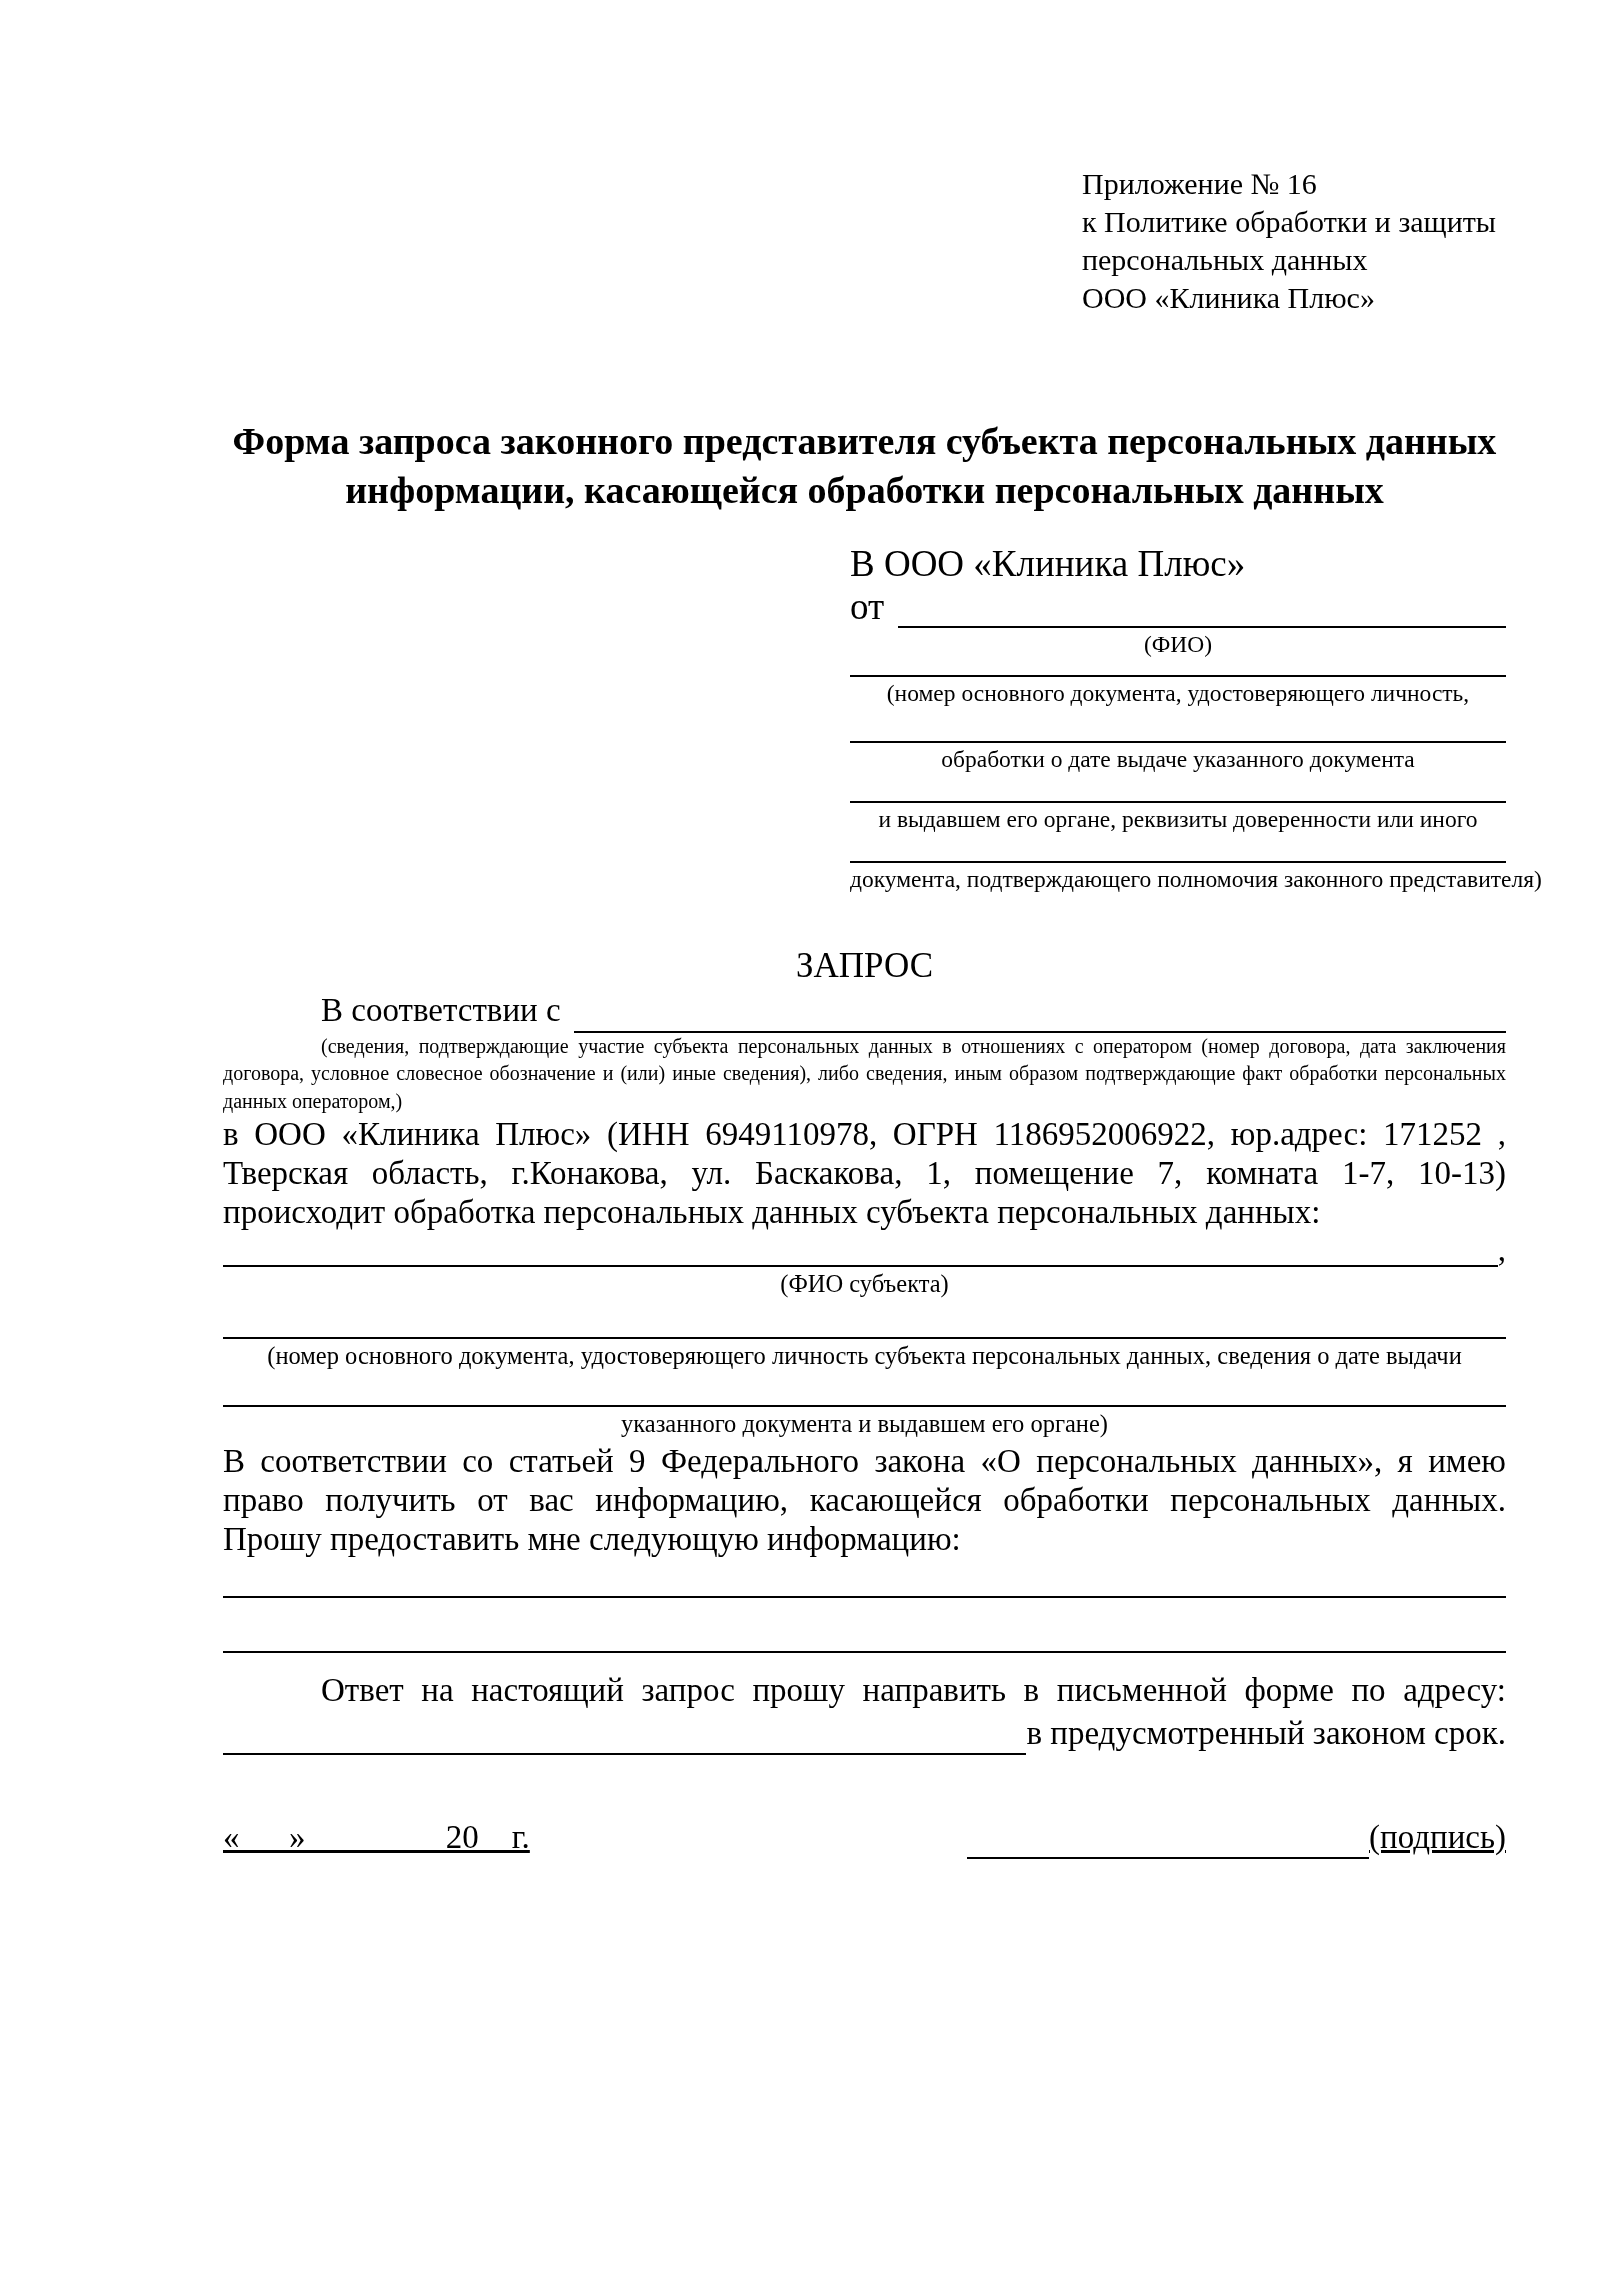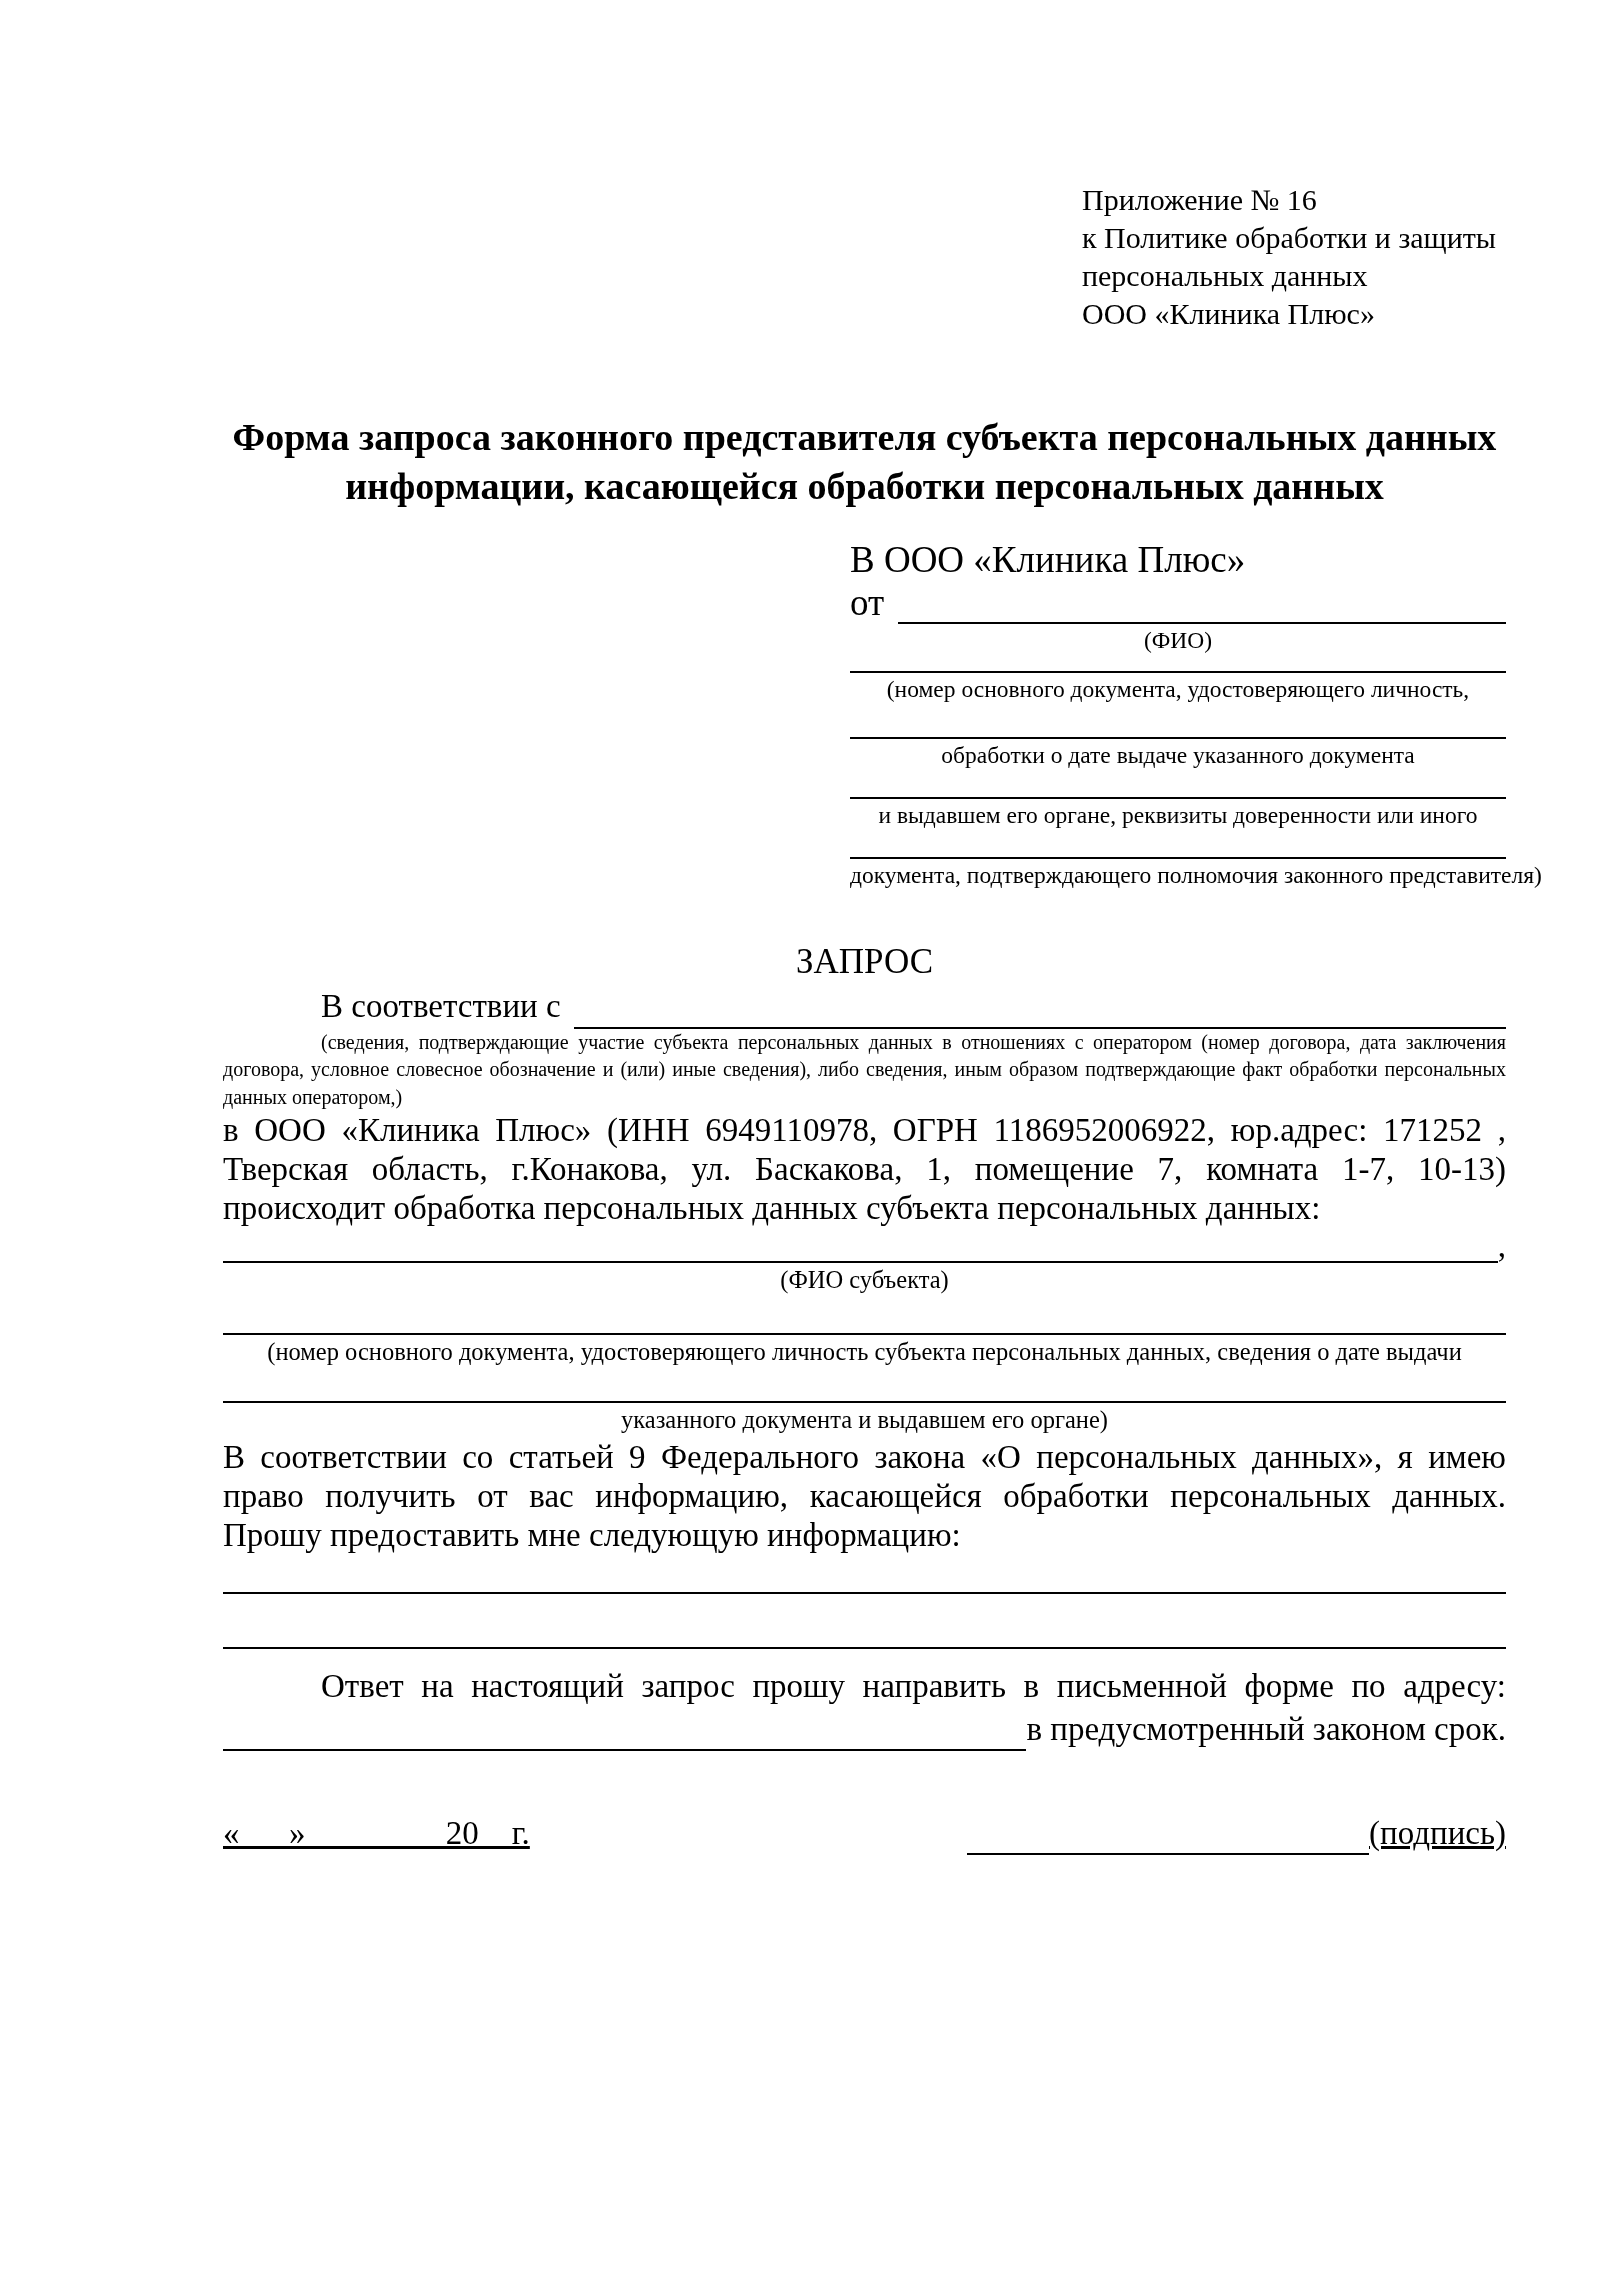--- a/index.html
+++ b/index.html
@@ -6,26 +6,26 @@
   html,body { background:#ffffff; }
   .page {
     position:relative;
     width:1621px; height:2293px;
     background:#ffffff;
     color:#000000;
     font-family:"Liberation Serif","DejaVu Serif",serif;
     overflow:hidden;
   }
   .content {
-    position:absolute; left:223px; top:16px; width:1283px;
+    position:absolute; left:223px; top:0; width:1283px;
   }
   
   .appendix { margin-top:165px; margin-left:859px; font-size:30px; line-height:38px; }
   
-  .doc-title { margin-top:80px; text-align:center; font-weight:bold; font-size:38px; line-height:49px; }
+  .doc-title { margin-top:100px; text-align:center; font-weight:bold; font-size:38px; line-height:49px; }
   
   .addressee { margin-top:27.4px; margin-left:627px; width:656px; font-size:37px; }
   .addr-to { line-height:43px; }
   .from-row { display:flex; align-items:flex-end; line-height:43px; }
   .from-label { margin-right:13.7px; }
   .fill { border-bottom:2.9px solid #000; }
   .from-row .fill { flex:1 1 auto; }
   .blank-caption { font-size:23.5px; line-height:29px; margin-top:2px; text-align:center; white-space:nowrap; }
   .blank-line { width:100%; border-bottom:2.9px solid #000; }
   .bl-1 { height:17.6px; } .bl-2 { height:35px; } .bl-3 { height:29px; } .bl-4 { height:29px; }

